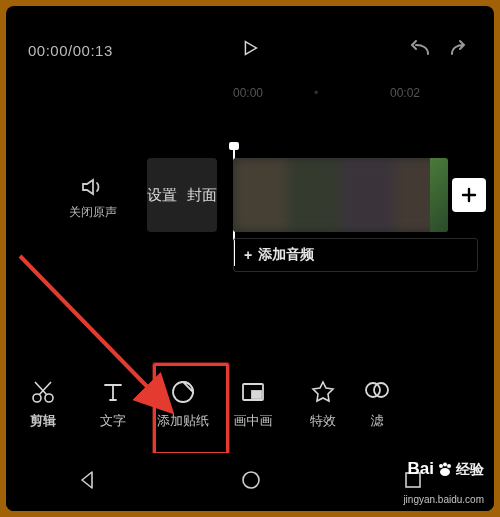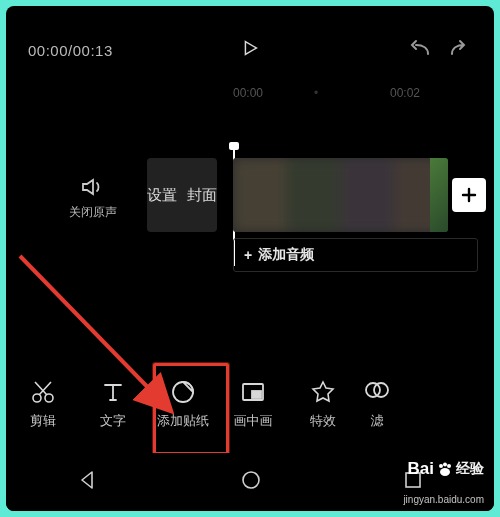--- a/index.html
+++ b/index.html
@@ -1,16 +1,16 @@
 <!DOCTYPE html>
 <html><head>
 <meta charset="utf-8">
 <style>
   html,body{margin:0;padding:0;background:#fff;}
-  .stage{position:relative;width:500px;height:517px;background:#5eead4;font-family:-apple-system,BlinkMacSystemFont,"Segoe UI",sans-serif;}
+  .stage{position:relative;width:500px;height:517px;background:#a16207;font-family:-apple-system,BlinkMacSystemFont,"Segoe UI",sans-serif;}
   .phone{position:absolute;top:6px;left:6px;width:488px;height:505px;background:#000;border-radius:8px;overflow:hidden;}
   .timeline-bar{position:absolute;top:26px;left:0;right:0;height:36px;display:flex;align-items:center;color:#bbb;}
   .timecode{position:absolute;left:22px;font-size:15px;letter-spacing:.5px;}
   .play-btn{position:absolute;left:50%;transform:translateX(-50%);}
   .undo-btn{position:absolute;right:62px;}
   .redo-btn{position:absolute;right:22px;}
   .ticks{position:absolute;top:80px;left:0;right:0;height:18px;color:#555;font-size:12px;text-align:right;}
   .tick-0{position:absolute;left:227px;}
   .tick-2{position:absolute;left:384px;}
   .tick-mark{position:absolute;left:308px;color:#333;}
@@ -25,30 +25,30 @@
   .clip-strip::after{content:"";position:absolute;top:0;bottom:0;right:0;width:18px;background:linear-gradient(135deg,#4a7a3a,#2a4a2a);}
   .add-clip{position:absolute;right:8px;top:44px;width:34px;height:34px;background:#fff;border-radius:4px;display:flex;align-items:center;justify-content:center;}
   .playhead{position:absolute;left:227px;top:12px;width:2px;height:120px;background:#fff;}
   .playhead::before{content:"";position:absolute;top:-4px;left:-4px;width:10px;height:8px;background:#fff;border-radius:2px;}
   .audio-row{position:absolute;left:227px;top:104px;right:16px;height:32px;border:1px solid #2a2a2a;border-radius:3px;display:flex;align-items:center;color:#e6e6e6;font-size:14px;font-weight:600;padding-left:10px;}
   .audio-row span.plus{margin-right:6px;}
   
   .toolrow{position:absolute;left:0;right:0;bottom:64px;height:86px;display:flex;align-items:center;}
   .tool{width:70px;text-align:center;color:#c5c5c5;font-size:13px;flex:0 0 auto;}
   .tool svg{display:block;margin:0 auto 6px auto;}
-  .tool:first-child{margin-left:2px;}
+  .tool:first-child{margin-left:2px;font-weight:bold;}
   .tool-hl{position:absolute;bottom:56px;left:147px;width:70px;height:86px;border:3px solid #e33b2f;border-radius:2px;box-shadow:0 0 0 1px rgba(227,59,47,.4);}
   
   .arrow-svg{position:absolute;left:0;top:220px;width:220px;height:220px;pointer-events:none;}
   
   .navbar{position:absolute;left:0;right:0;bottom:0;height:58px;background:#000;display:flex;align-items:center;justify-content:space-around;}
   .navbar svg{opacity:.9;}
   
   .watermark{position:absolute;right:10px;bottom:6px;text-align:right;color:#fff;}
-  .wm-brand{font-size:17px;font-weight:600;display:flex;align-items:center;justify-content:flex-end;gap:2px;}
+  .wm-brand{font-size:17px;font-weight:600;display:flex;align-items:flex-end;justify-content:flex-end;gap:2px;}
   .wm-exp{font-size:14px;opacity:.95;}
   .wm-url{font-size:10px;opacity:.75;margin-top:15px;}
   .paw svg{vertical-align:middle;}
 </style>
 </head>
 <body>
 
 <div class="stage">
   <div class="phone">
 

